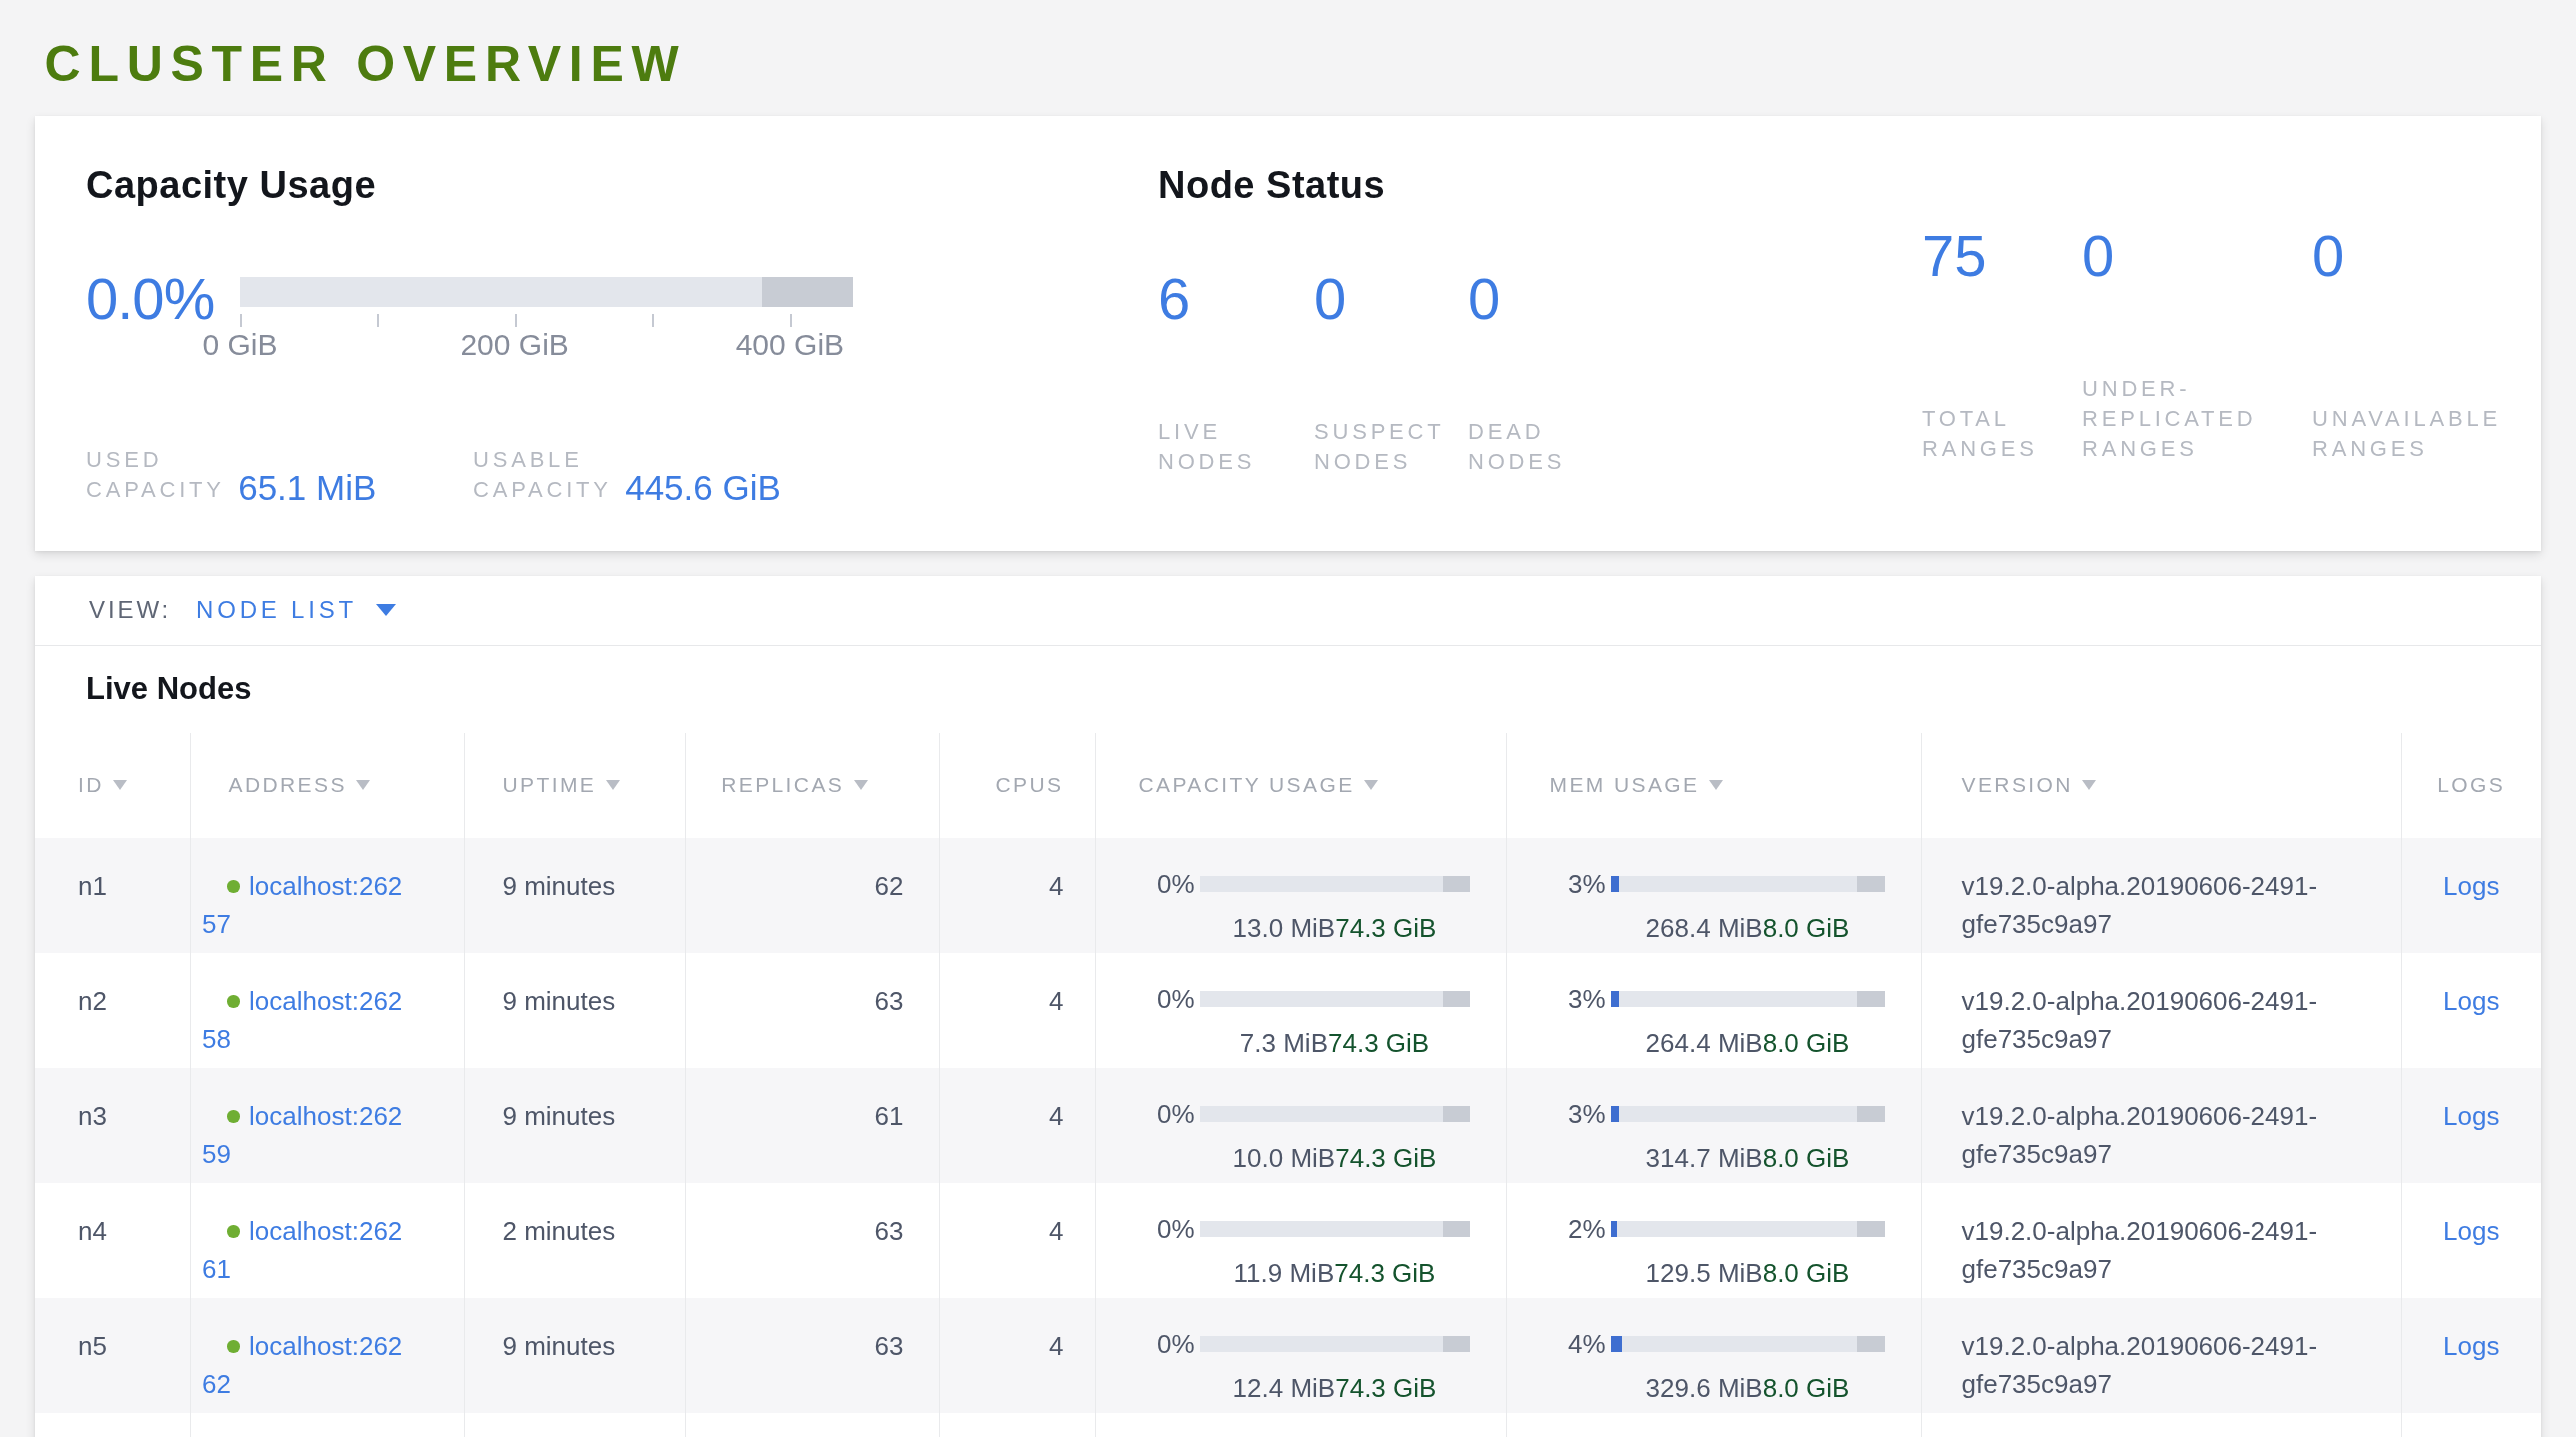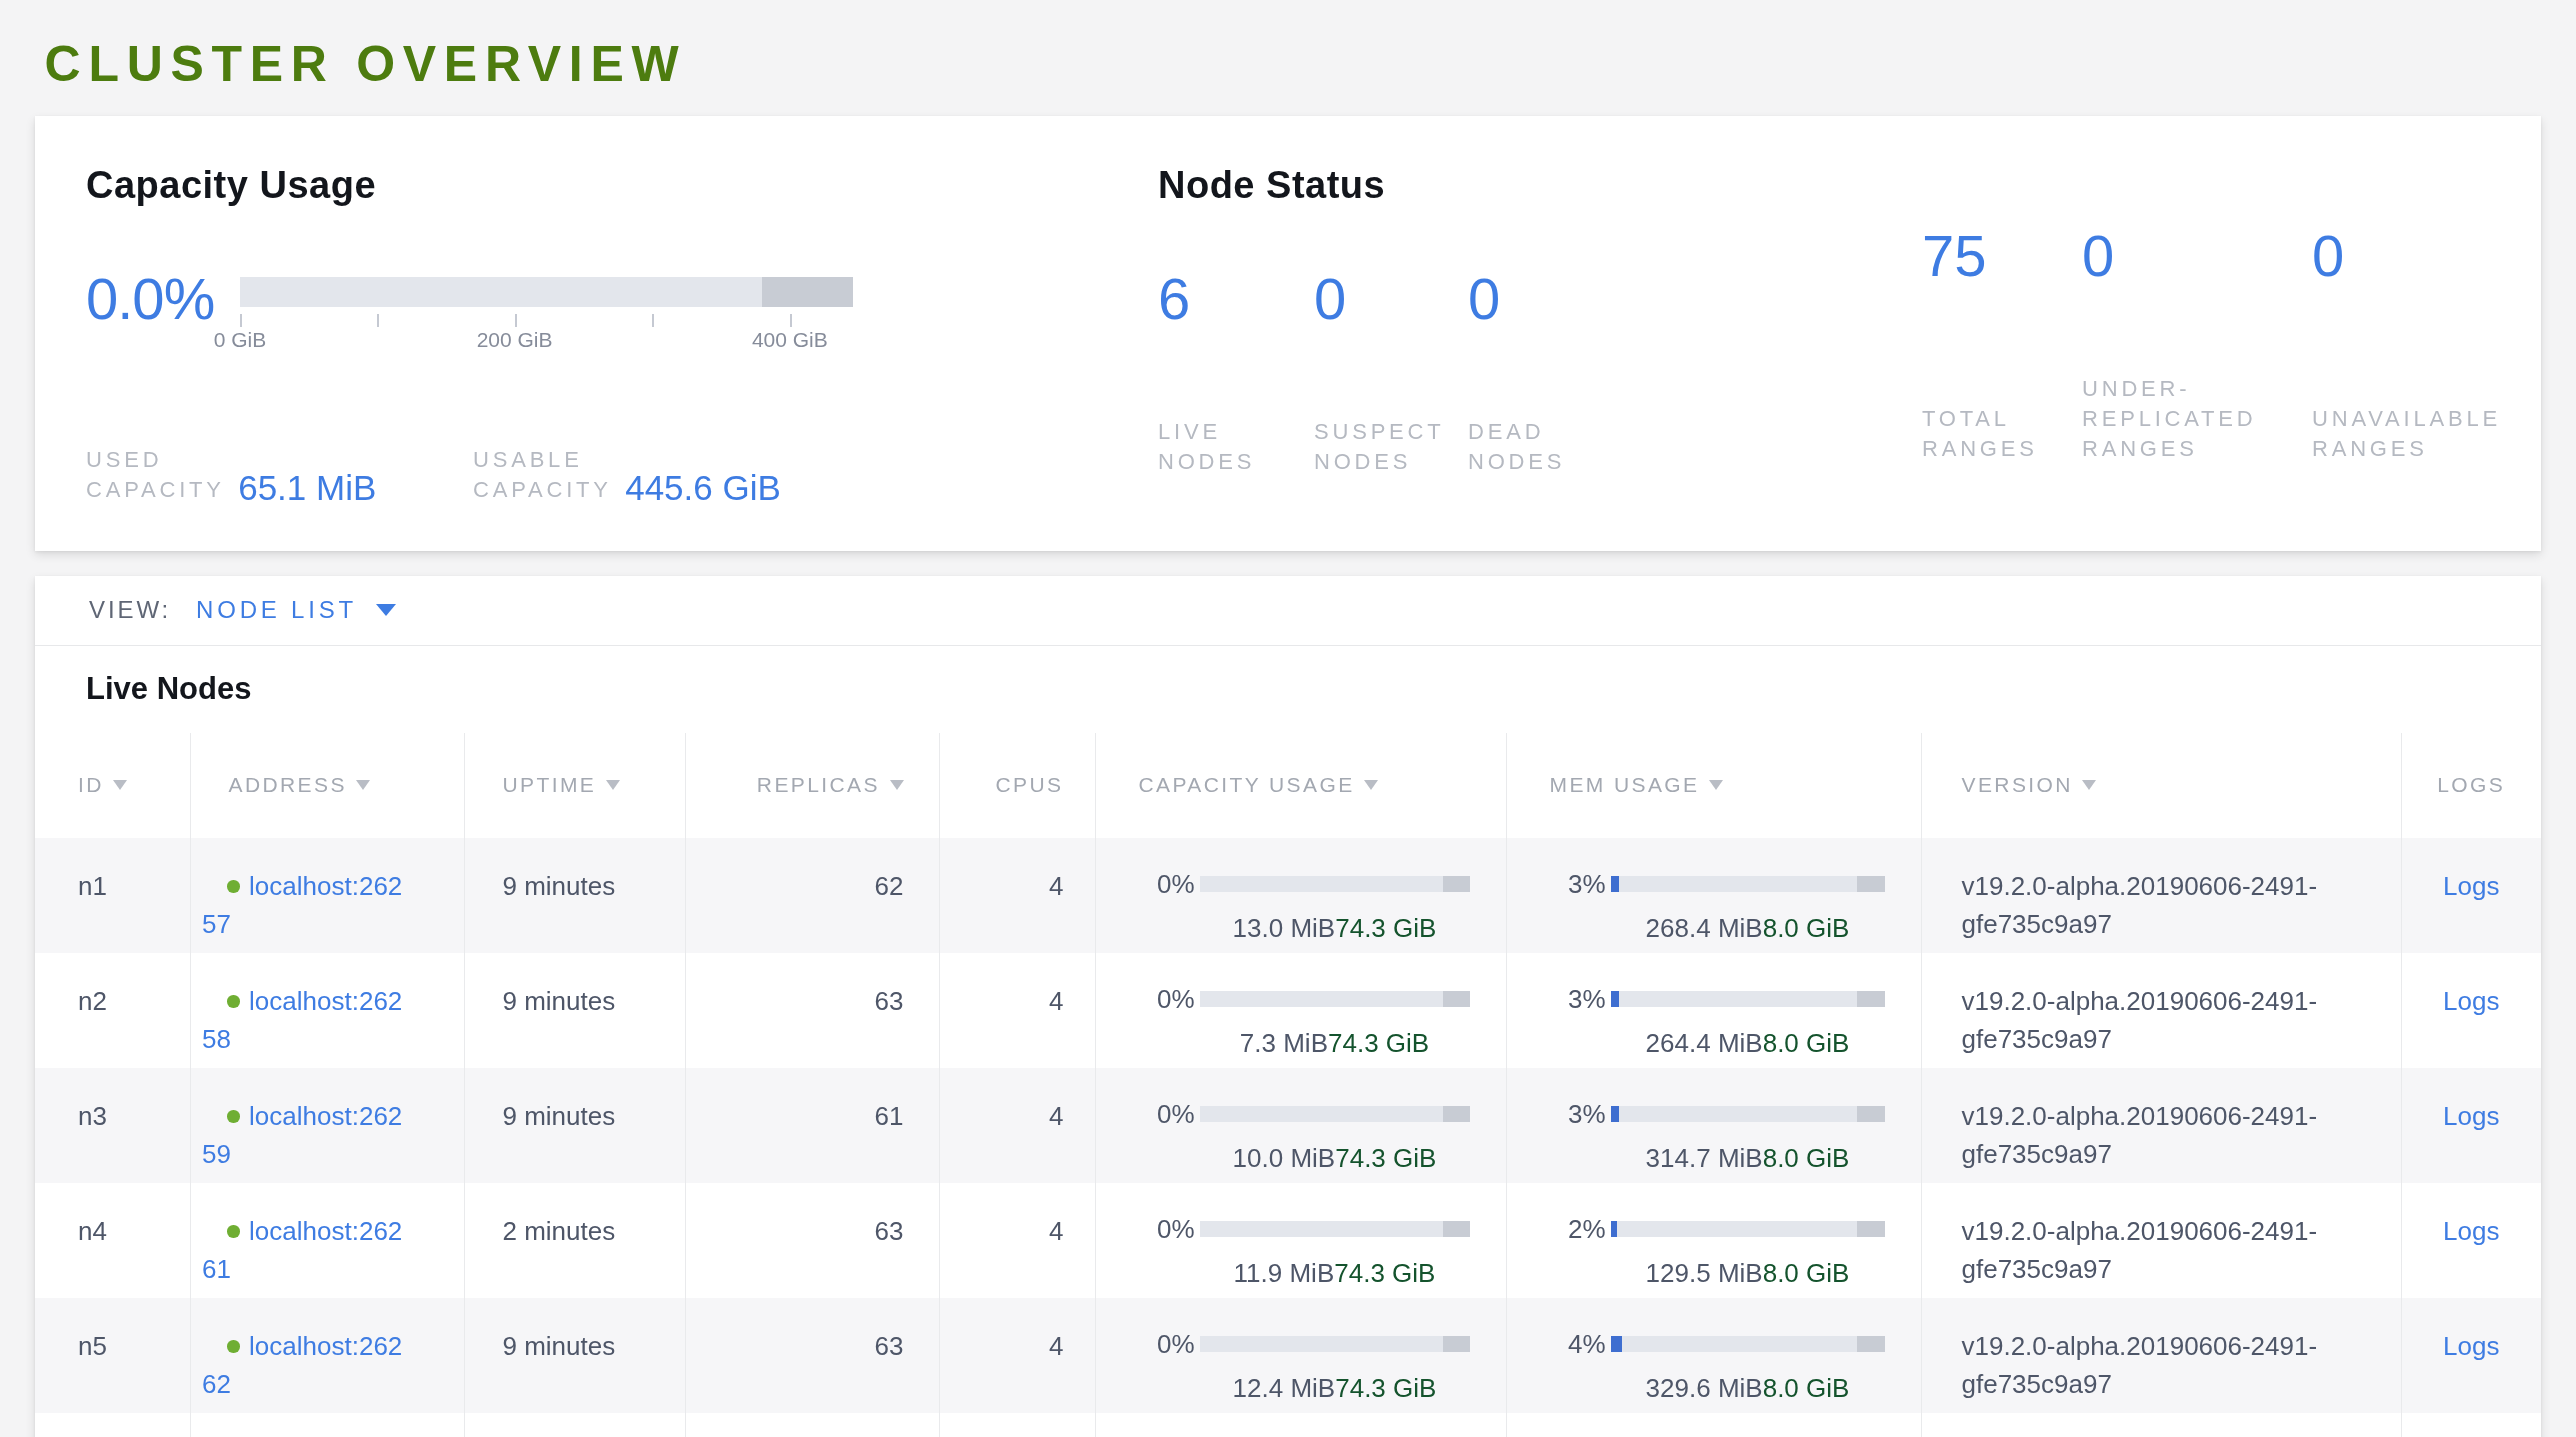--- a/index.html
+++ b/index.html
@@ -39,21 +39,21 @@
     width:154px; font-size:58px; color:#3e7ce2; line-height:61px; letter-spacing:-1px;
   }
   .cap-chart { width:613px; padding-top:9.6px; }
   .gauge-track { position:relative; height:30px; background:#e3e6ec; overflow:hidden; }
   .gauge-dark  { position:absolute; top:0; right:0; height:100%; background:#c8ccd4; }
   .gauge-fill  { position:absolute; top:0; left:0; height:100%; background:#3e6ed0; }
   .cap-ticks { position:relative; height:21px; }
   .cap-tick {
     position:absolute; top:6.7px; width:1.9px; height:13.4px; background:#c5c9d2;
   }
-  .cap-axis { position:relative; height:25px; font-size:21px; color:#868c9a; }
+  .cap-axis { position:relative; height:25px; font-size:30px; color:#868c9a; }
   .cap-axis span { position:absolute; transform:translateX(-50%); white-space:nowrap; }
 
   .stat-row { display:flex; margin-top:92px; }
   .stat-group { display:flex; align-items:flex-end; }
   .sec-capacity .stat-group { width:387px; }
   .stat-label {
     font-size:22px; letter-spacing:3.8px; color:#b5b9c1; line-height:30px;
     text-transform:uppercase;
   }
   .stat-value {
@@ -104,21 +104,21 @@
   tbody tr:nth-child(odd) td { background:#f6f6f8; }
   td { font-size:26px; color:#4e5668; padding-top:29px; line-height:38px; }
 
   .c-id  { padding-left:43px; }
   th.c-id { padding-left:43px; }
   .c-addr { padding-left:11.5px; }
   th.c-addr { padding-left:38px; }
   .c-up { padding-left:38px; }
   th.c-up { padding-left:38px; }
   .c-rep { text-align:right; padding-right:35px; }
-  th.c-rep { text-align:right; padding-right:35px; }
+  th.c-rep { text-align:center; padding-right:35px; }
   .c-cpu { text-align:right; padding-right:31px; }
   th.c-cpu { text-align:right; padding-right:31px; }
   .c-usage { padding-left:43px; padding-right:36px; }
   th.c-usage { padding-left:43px; }
   .c-ver { padding-left:40px; padding-right:29px; }
   th.c-ver { padding-left:40px; }
   .c-logs { text-align:center; }
   th.c-logs { text-align:center; padding-right:0; }
 
   .live-dot {

